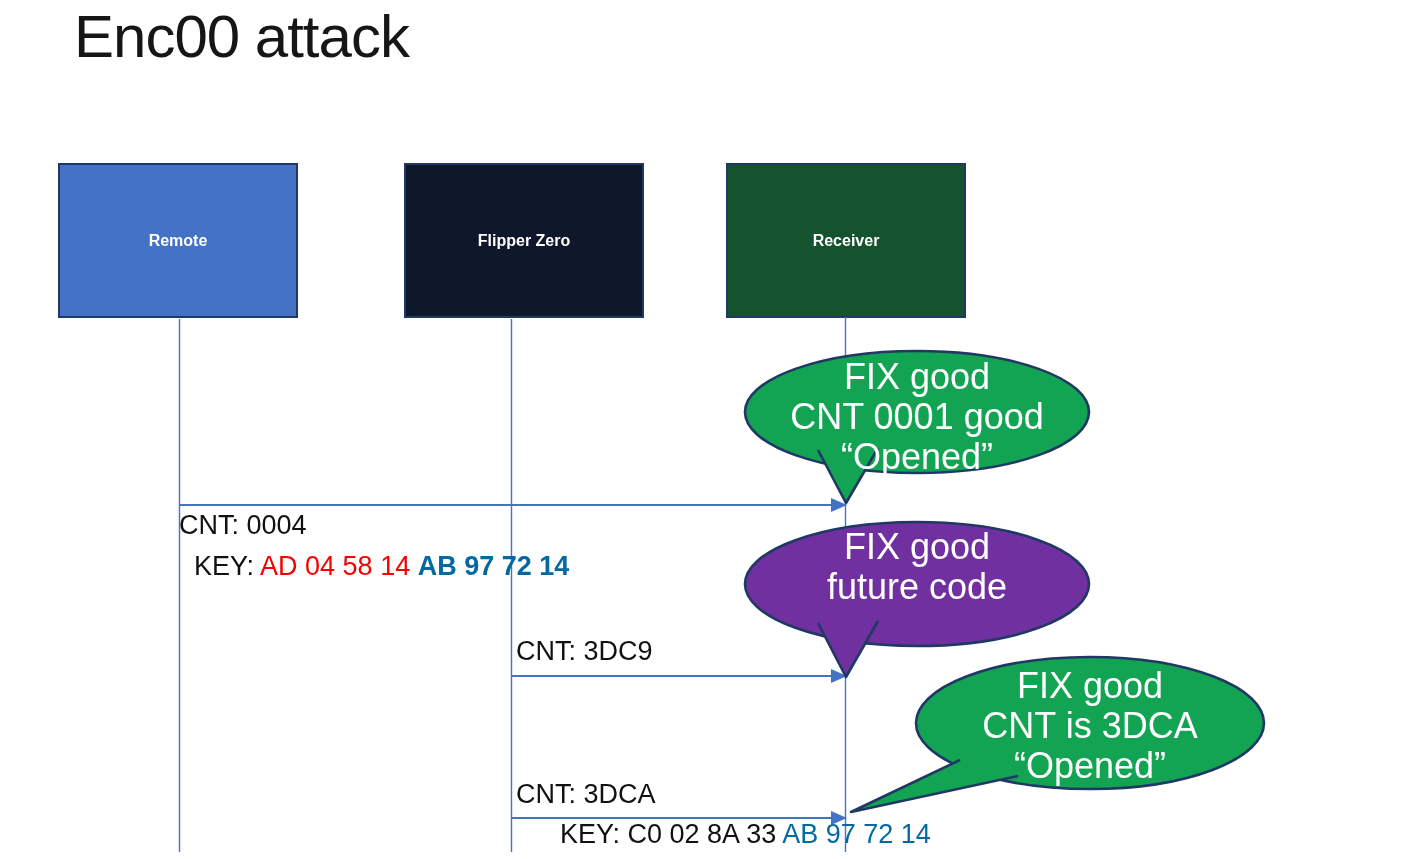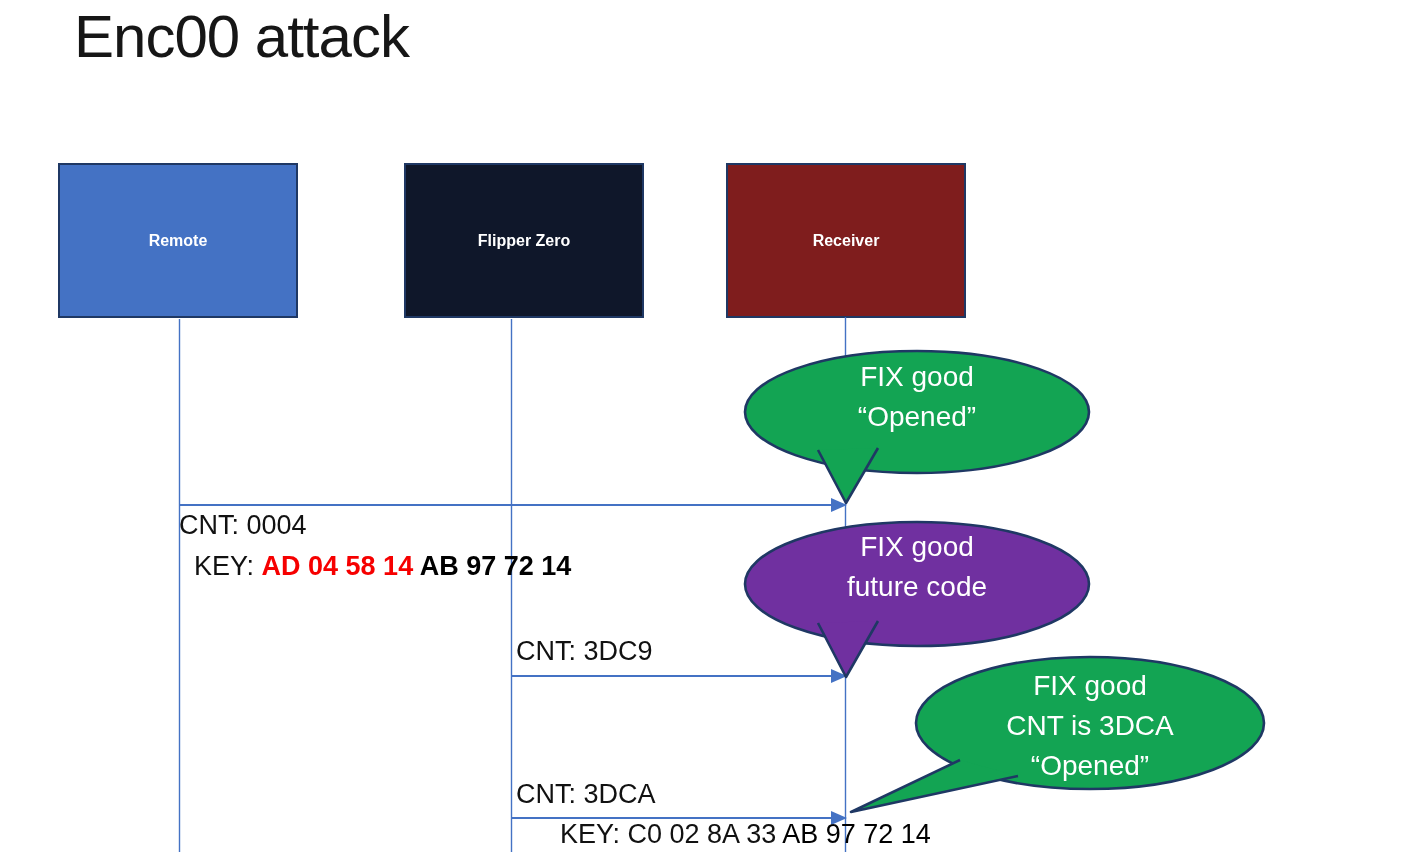--- a/index.html
+++ b/index.html
@@ -34,44 +34,44 @@
     justify-content: center;
   }
   .actor-box .actor-label {
     color: #ffffff;
     font-size: 16px;
     white-space: nowrap;
     font-weight: bold;
   }
   #actor-remote   { left: 58px;  background: #4472C4; }
   #actor-flipper  { left: 404px; background: #0f172a; }
-  #actor-receiver { left: 726px; background: #7f1d1d; }
+  #actor-receiver { left: 726px; background: #14532d; }
   #diagram-svg {
     position: absolute;
     left: 0; top: 0;
     width: 1408px;
     height: 859px;
   }
   .msg-label {
     position: absolute;
     font-size: 27px;
     line-height: 34px;
     color: #111111;
     white-space: nowrap;
     z-index: 3;
   }
-  .seg-red   { color: #F60000; font-weight: bold; }
-  .seg-green { color: #000000; }
+  .seg-red   { color: #F60000; }
+  .seg-green { color: #0369a1; }
   .seg-bold  { font-weight: 700; }
   .callout-text {
     position: absolute;
     width: 360px;
     text-align: center;
     color: #ffffff;
-    font-size: 28px;
+    font-size: 36px;
     line-height: 40px;
     z-index: 3;
     white-space: nowrap;
   }
   #callout-1-text { left: 737px; top: 357px; }
   #callout-2-text { left: 737px; top: 527px; }
   #callout-3-text { left: 910px; top: 666px; }
   #msg1-fix { left: 194px; top: 467px; }
   #msg1-cnt { left: 179px; top: 508px; }
   #msg1-key { left: 194px; top: 549px; }
@@ -135,20 +135,21 @@
   <div id="msg1-cnt" class="msg-label">CNT: 0004</div>
   <div id="msg1-key" class="msg-label"><span>KEY: </span><span class="seg-red">AD 04 58 14 </span><span class="seg-green seg-bold">AB 97 72 14</span></div>
 
   <div id="msg2-cnt" class="msg-label">CNT: 3DC9</div>
 
   <div id="msg3-cnt" class="msg-label">CNT: 3DCA</div>
   <div id="msg3-key" class="msg-label"><span>KEY: C0 02 8A 33 </span><span class="seg-green">AB 97 72 14</span></div>
 
   <div id="callout-1-text" class="callout-text">
     <div>FIX good</div>
+    <div>CNT 0001 good</div>
     <div>“Opened”</div>
   </div>
   <div id="callout-2-text" class="callout-text">
     <div>FIX good</div>
     <div>future code</div>
   </div>
   <div id="callout-3-text" class="callout-text">
     <div>FIX good</div>
     <div>CNT is 3DCA</div>
     <div>“Opened”</div>

